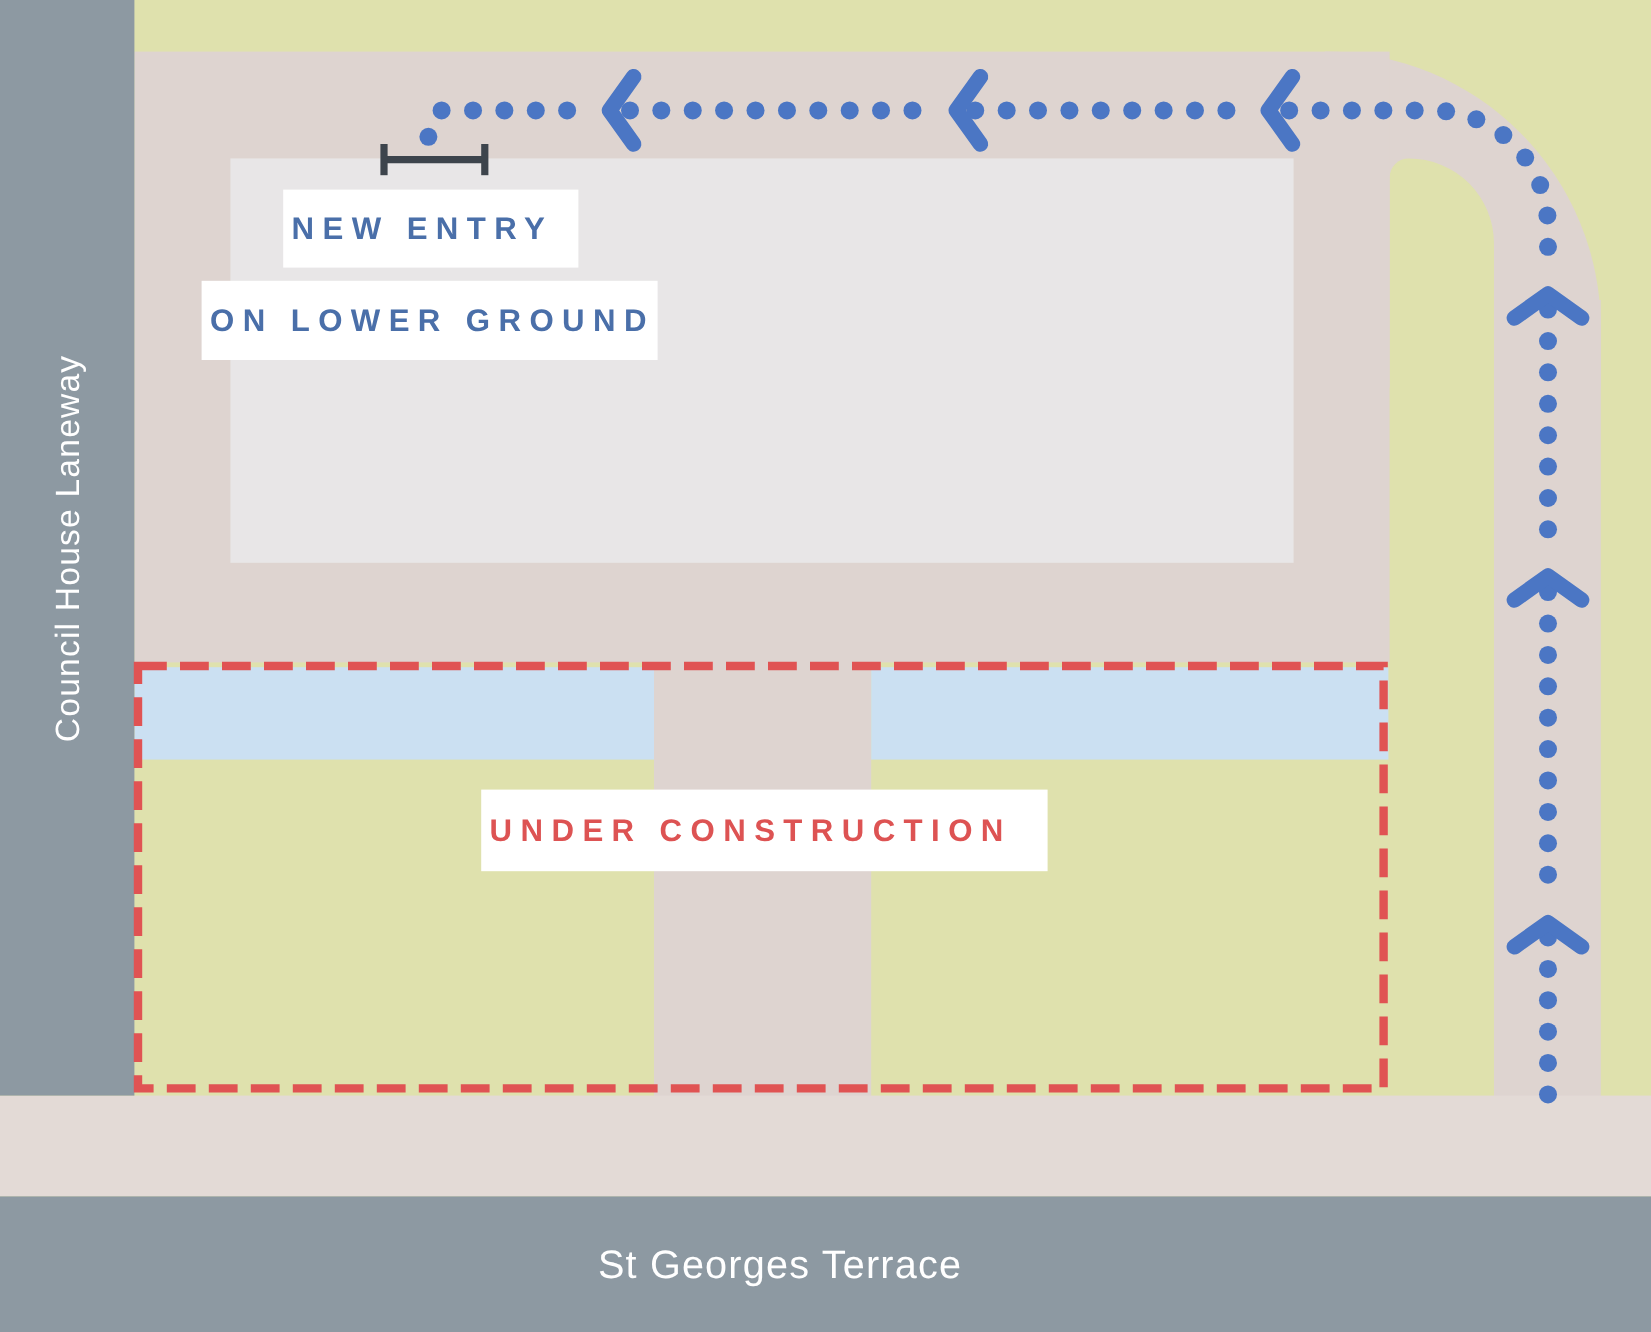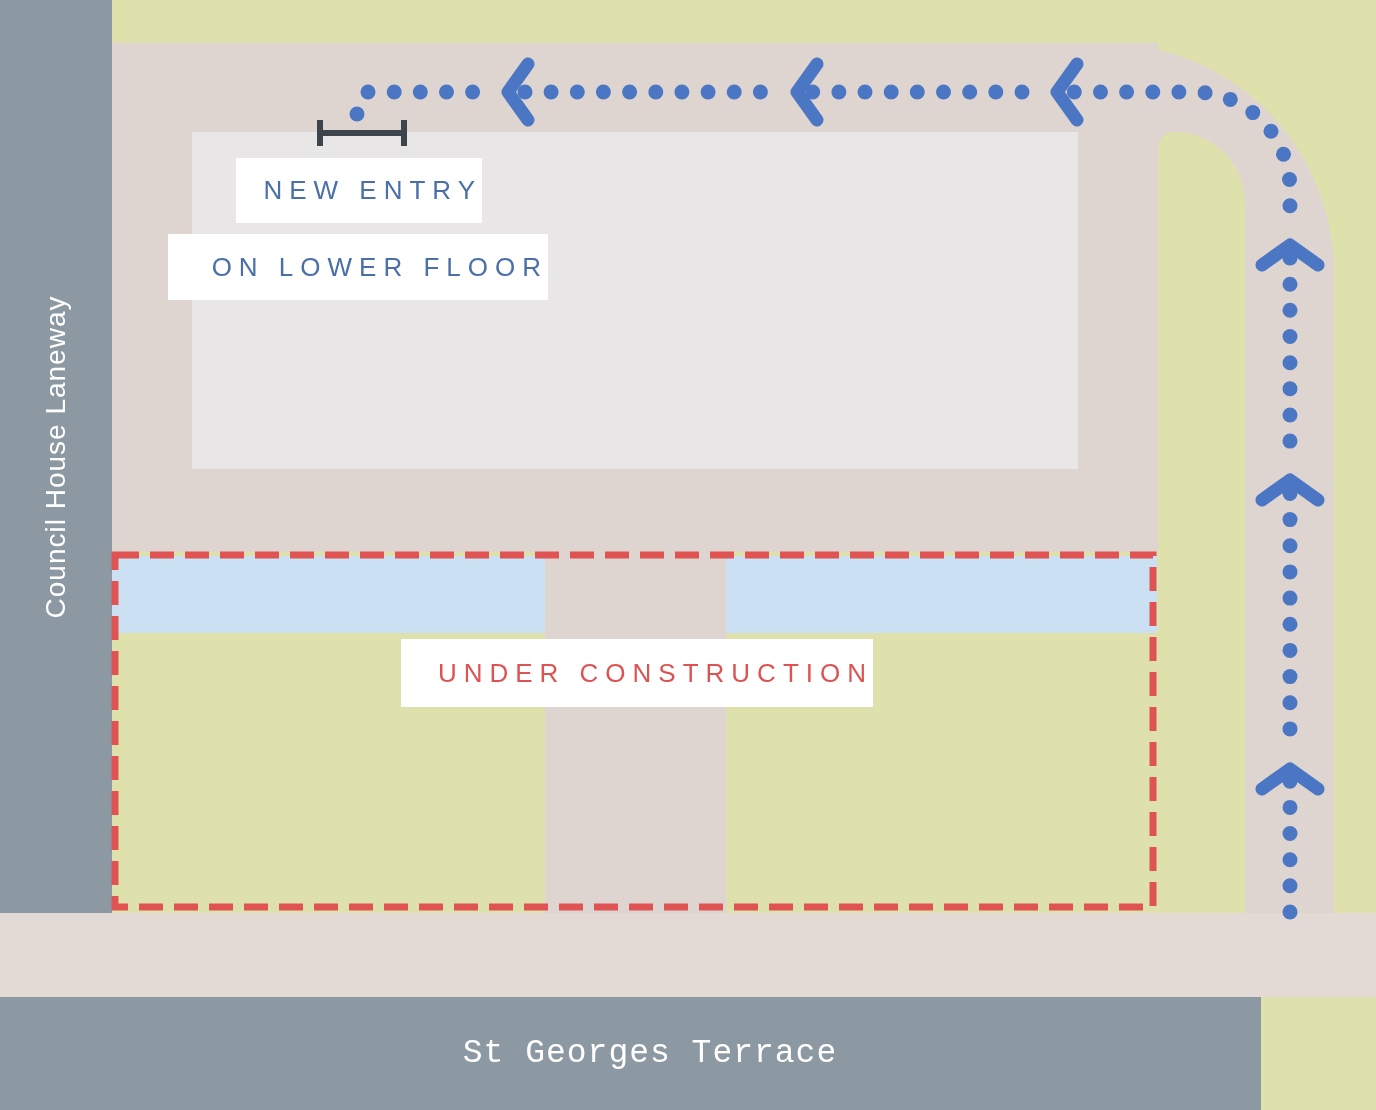--- a/index.html
+++ b/index.html
@@ -56,46 +56,45 @@
     background:var(--street-grey,#8d99a2);
     display:flex;align-items:center;justify-content:center;
   }
   .street-left .street-name{
     position:static;
     transform:rotate(-90deg);
     white-space:nowrap;
     color:#fff;font-size:28px;font-weight:500;letter-spacing:1px;
   }
   .street-bottom{
-    left:0;top:997px;width:1261px;height:113px;
+    left:0;top:997px;width:1376px;height:113px;
     background:var(--street-grey,#8d99a2);
-    font-family:Liberation Mono, monospace;
   }
   .street-bottom .street-name{
     position:static;
     display:flex;align-items:center;justify-content:center;
     width:1300px;height:113px;
     color:#fff;font-size:33px;font-weight:500;letter-spacing:1px;
   }
 
   
   .overlay{left:0;top:0;width:1376px;height:1110px;}
 
   
   .label-box{
     background:var(--label-bg,#ffffff);
-    display:flex;align-items:center;justify-content:flex-end;
-    font-weight:400;font-size:26px;letter-spacing:7px;text-indent:7px;
+    display:flex;align-items:center;justify-content:flex-start;
+    font-weight:700;font-size:26px;letter-spacing:7px;text-indent:7px;
     white-space:nowrap;
   }
   .label-box.blue{color:var(--entry-text-blue,#4a6fa9);}
   .label-box.red{color:var(--warning-red,#dd5353);}
   .box-new-entry{left:236px;top:158px;width:246px;height:65px;}
   .box-lower-ground{left:168px;top:234px;width:380px;height:66px;}
-  .box-construction{left:401px;top:639px;width:472px;height:68px;padding-left:24px;}
+  .box-construction{left:401px;top:658px;width:472px;height:68px;}
   .box-no-access{left:332px;top:741px;width:606px;height:66px;}
 </style>
 </head>
 <body>
 
 <div class="map">
 
   <div class="road-corner"></div>
   <div class="road-vertical"></div>
   <div class="garden-strip"></div>
@@ -184,19 +183,19 @@
       <polyline points="1077,64 1057,92 1077,120" fill="none" stroke="#4b76c4" stroke-width="13" stroke-linecap="round" stroke-linejoin="round"></polyline>
       <polyline points="1262,265 1290,245 1318,265" fill="none" stroke="#4b76c4" stroke-width="13" stroke-linecap="round" stroke-linejoin="round"></polyline>
       <polyline points="1262,500 1290,480 1318,500" fill="none" stroke="#4b76c4" stroke-width="13" stroke-linecap="round" stroke-linejoin="round"></polyline>
       <polyline points="1262,789 1290,769 1318,789" fill="none" stroke="#4b76c4" stroke-width="13" stroke-linecap="round" stroke-linejoin="round"></polyline>
     </svg>
 
   <div class="label-box blue box-new-entry">
     <span style="position:static">NEW ENTRY</span>
   </div>
   <div class="label-box blue box-lower-ground">
-    <span style="position:static">ON LOWER FLOOR</span>
+    <span style="position:static">ON LOWER GROUND</span>
   </div>
   <div class="label-box red box-construction">
     <span style="position:static">UNDER CONSTRUCTION</span>
   </div>
 
 </div>
 
 </body></html>

